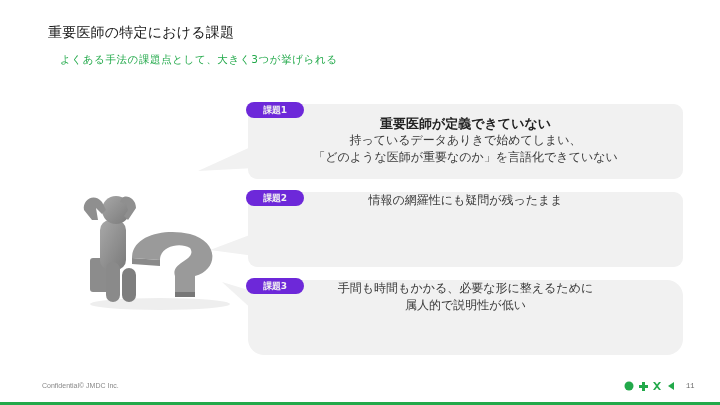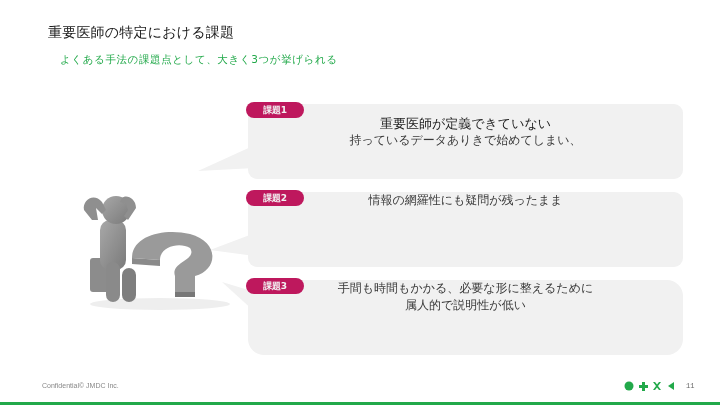--- a/index.html
+++ b/index.html
@@ -21,26 +21,26 @@
     }
     .tail { position: absolute; left: 0; top: 0; width: 720px; height: 405px; pointer-events: none; }
     .card {
       position: absolute; left: 248px; width: 435px; height: 75px;
       background: #f1f1f1; border-radius: 9px;
       text-align: center; color: #333;
     }
     .badge {
       position: absolute; left: -2px; top: -2px;
       width: 58px; height: 16px; border-radius: 8px;
-      background: #be185d; color: #f2f2f2;
+      background: #6d28d9; color: #f2f2f2;
       font-size: 9px; font-weight: bold; line-height: 16px; text-align: center;
       letter-spacing: -0.3px;
     }
     .card-title {
-      margin-top: 11px; font-size: 13px; font-weight: normal; color: #222; line-height: 17px;
+      margin-top: 11px; font-size: 13px; font-weight: bold; color: #222; line-height: 17px;
     }
     .card-line { font-size: 12px; color: #3a3a3a; line-height: 17px; }
     .footer-text {
       position: absolute; left: 42px; top: 382px; font-size: 7px; color: #888;
       font-family: "Liberation Sans", sans-serif;
     }
     .footer-bar {
       position: absolute; left: 0; bottom: 0; width: 720px; height: 3px; background: #22a94a;
     }
     .logo { position: absolute; left: 624px; top: 380px; width: 54px; height: 12px; }
@@ -84,20 +84,21 @@
   <path d="M58,40 L66,28 C66,18 56,14 52,18 L50,22 L56,24 L58,30 L54,36 Z" fill="#8f8f8f"></path>
 
   <rect x="36" y="82" width="14" height="40" rx="7" fill="#8a8a8a"></rect>
   <rect x="52" y="88" width="14" height="34" rx="7" fill="#7e7e7e"></rect>
 </svg>
 
 <div class="card" style="top:104px;">
   <div class="badge">課題1</div>
   <div class="card-title">重要医師が定義できていない</div>
   <div class="card-line">持っているデータありきで始めてしまい、</div>
+  <div class="card-line">「どのような医師が重要なのか」を言語化できていない</div>
 </div>
 
 <div class="card" style="top:192px;">
   <div class="badge">課題2</div>
   <div class="card-line">情報の網羅性にも疑問が残ったまま</div>
 </div>
 
 <div class="card" style="top:280px;border-radius:16px;">
   <div class="badge">課題3</div>
   <div class="card-line">手間も時間もかかる、必要な形に整えるために</div>

